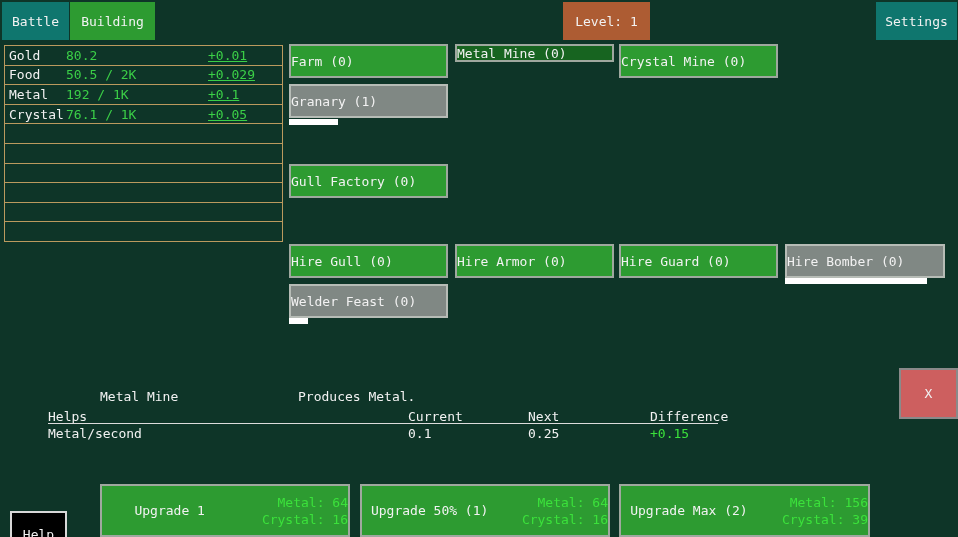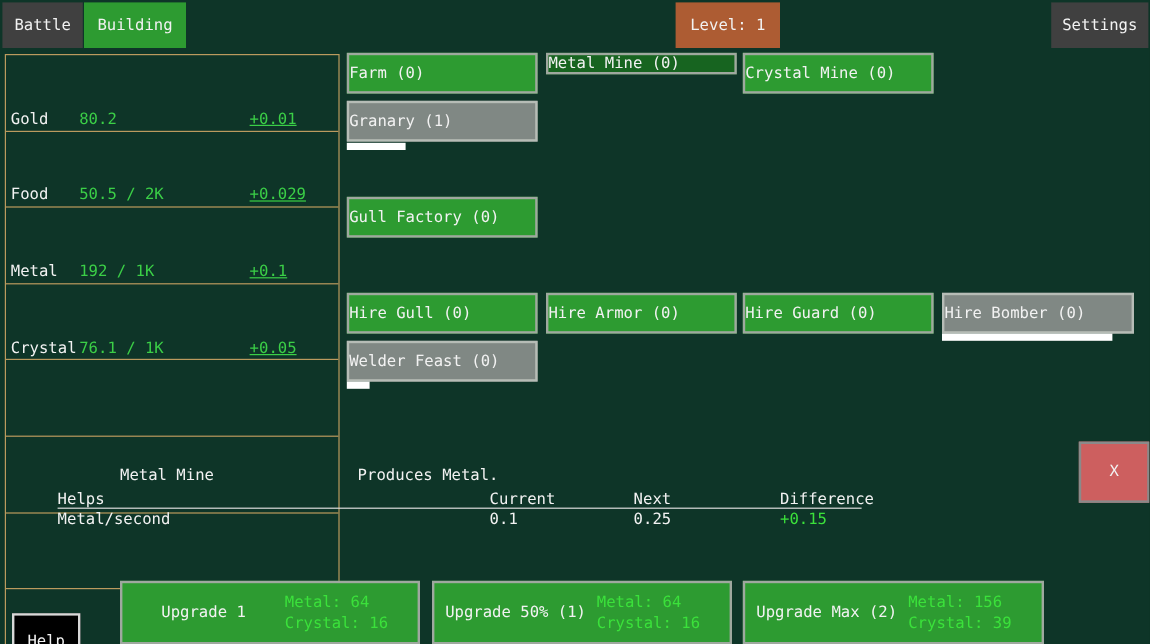--- a/index.html
+++ b/index.html
@@ -3,49 +3,49 @@
 <meta charset="utf-8">
 <style>
   html,body{margin:0;padding:0;background:#0e3528;}
   .screen{position:relative;width:958px;height:537px;background:#0e3528;overflow:hidden;
           font-family:"DejaVu Sans Mono","Liberation Mono",monospace;}
   .btn{position:absolute;display:flex;align-items:center;justify-content:center;
        font-size:13px;color:#f2f2f2;box-sizing:border-box;cursor:default;
        font-family:inherit;white-space:nowrap;}
   .bordered{border:2px solid #9fa89f;}
   .left-text{justify-content:flex-start;}
-  .teal{background:#404040;}
+  .teal{background:#0f766e;}
   .greenbg{background:#2d9b31;}
   .dgreenbg{background:#176420;}
   .graybg{background:#808884;border-color:#b6bcb6;}
   .siennabg{background:#ad5c33;}
   .blackbg{background:#000;border:2px solid #d8d8d8;margin-top:24px;}
   .redbg{background:#cd5f5f;border:2px solid #8a8a8a;}
 
   .res-table{position:absolute;left:4px;top:45px;width:279px;box-sizing:border-box;
              border:1px solid #bb9a5e;}
   .res-row{display:flex;height:18.6px;border-bottom:1px solid #bb9a5e;align-items:center;
-           font-size:13px;box-sizing:content-box;margin-top:44px;}
+           font-size:13px;box-sizing:content-box;}
   .res-row:last-child{border-bottom:none;}
   .res-name{width:57px;padding-left:4px;color:#f2f2f2;}
   .res-value{width:142px;color:#3bcf47;}
   .res-rate{color:#3bcf47;text-decoration:underline;}
 
   .prog-track{position:absolute;height:6px;background:transparent;}
   .prog-fill{display:block;height:100%;background:#ffffff;}
 
   .cell{position:absolute;font-size:13px;color:#f2f2f2;white-space:nowrap;}
   .txt-green{color:#3be13b;}
   .hr-line{position:absolute;height:1px;background:#dcdcdc;}
 
   .upg{display:flex;align-items:stretch;padding:0;}
   .upg-label{width:55%;display:flex;align-items:center;justify-content:center;
              color:#f2f2f2;font-size:13px;}
   .upg-costs{width:45%;display:flex;flex-direction:column;justify-content:center;
-             color:#3be13b;font-size:13px;line-height:17px;text-align:left;}
+             color:#3be13b;font-size:13px;line-height:17px;text-align:right;}
 </style>
 </head>
 <body>
 
 <div class="screen">
 
   <div>
     <div class="btn teal" style="left:2px;top:2px;width:67px;height:38px">Battle</div>
     <div class="btn greenbg" style="left:70px;top:2px;width:85px;height:38px">Building</div>
     <div class="btn siennabg" style="left:563px;top:2px;width:87px;height:38px">Level: 1</div>

